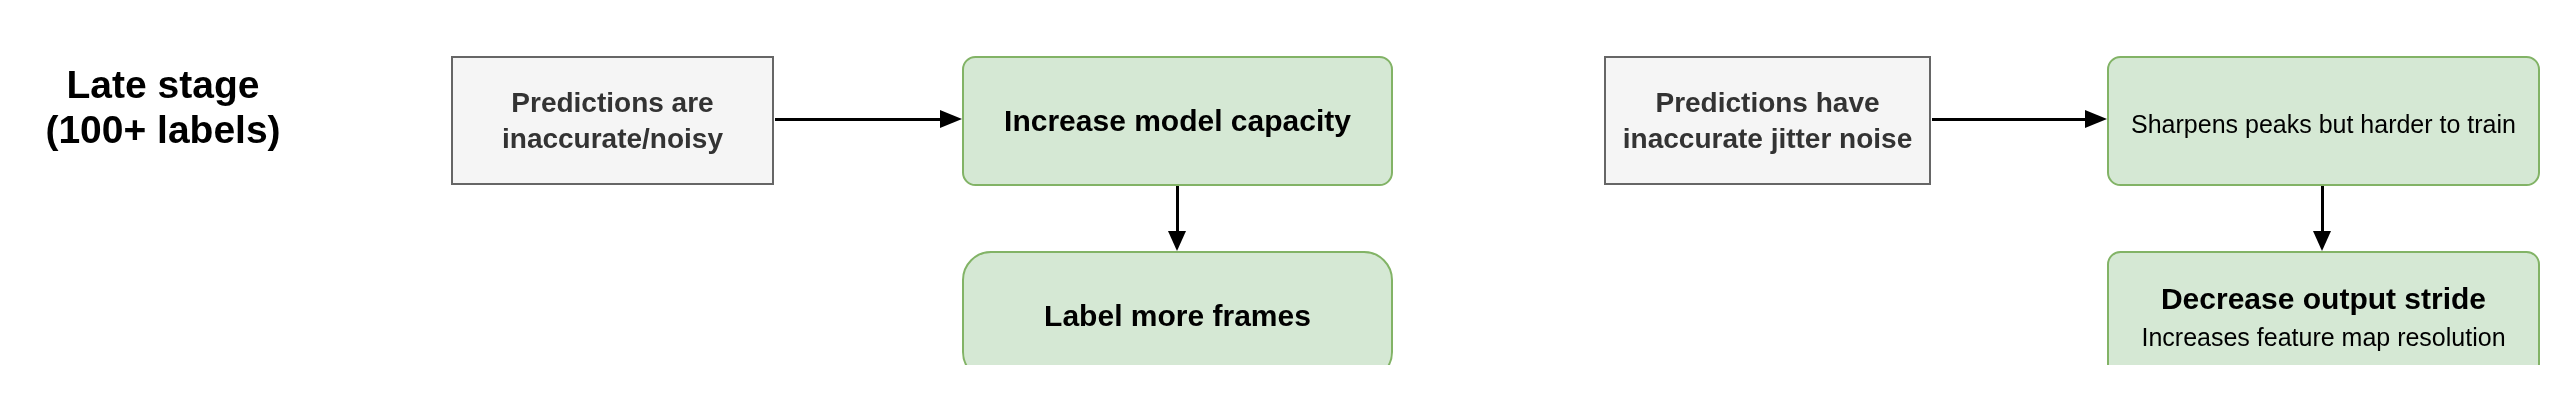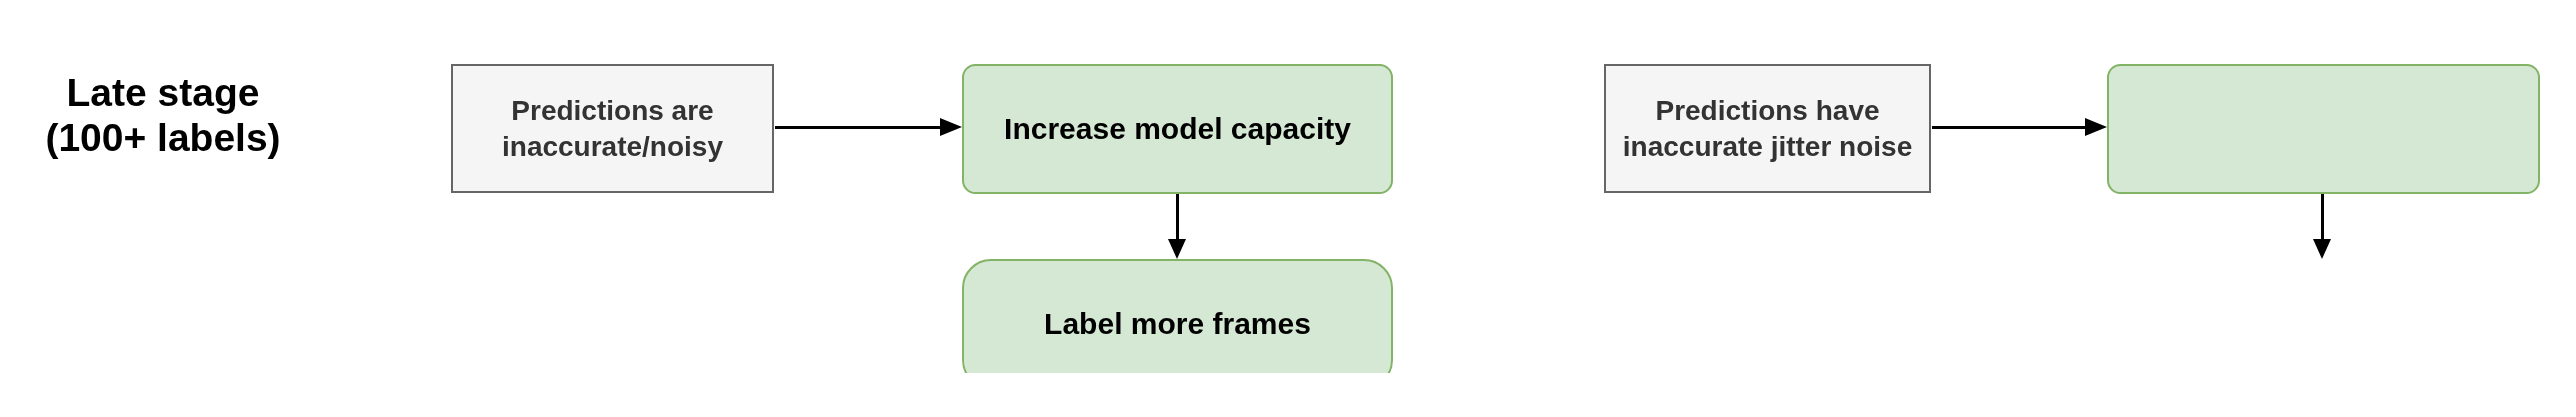--- a/index.html
+++ b/index.html
@@ -3,21 +3,20 @@
 <meta charset="utf-8">
 <style>
   html, body { margin: 0; padding: 0; background: #ffffff; }
   #canvas {
     position: relative;
     width: 2576px;
     height: 365px;
     background: var(--page-bg, #ffffff);
     font-family: "Liberation Sans", sans-serif;
     overflow: hidden;
-    margin-top: 8px;
   }
   .stage-label {
     position: absolute;
     left: 22px; top: 62px; width: 282px;
     text-align: center;
     font-size: 39px; font-weight: bold; line-height: 1.16;
     color: #000000;
     white-space: pre-line;
   }
   .box {
@@ -124,22 +123,27 @@
     <span class="problem-text">Predictions have
 inaccurate jitter noise</span>
   </div>
 
   <div id="arrow-r2" class="arrow arrow-right">
     <span class="line"></span>
     <span class="head"></span>
   </div>
 
   <div id="solution-2a" class="box solution-box">
+    <span class="solution-subtitle">Sharpens peaks but harder to train</span>
   </div>
 
   <div id="arrow-d2" class="arrow arrow-down">
     <span class="line"></span>
     <span class="head"></span>
   </div>
 
+  <div id="solution-2b" class="box solution-box">
+    <span class="solution-title">Decrease output stride</span>
+    <span class="solution-subtitle">Increases feature map resolution</span>
+  </div>
 
 </div>
 
 
 </body></html>

